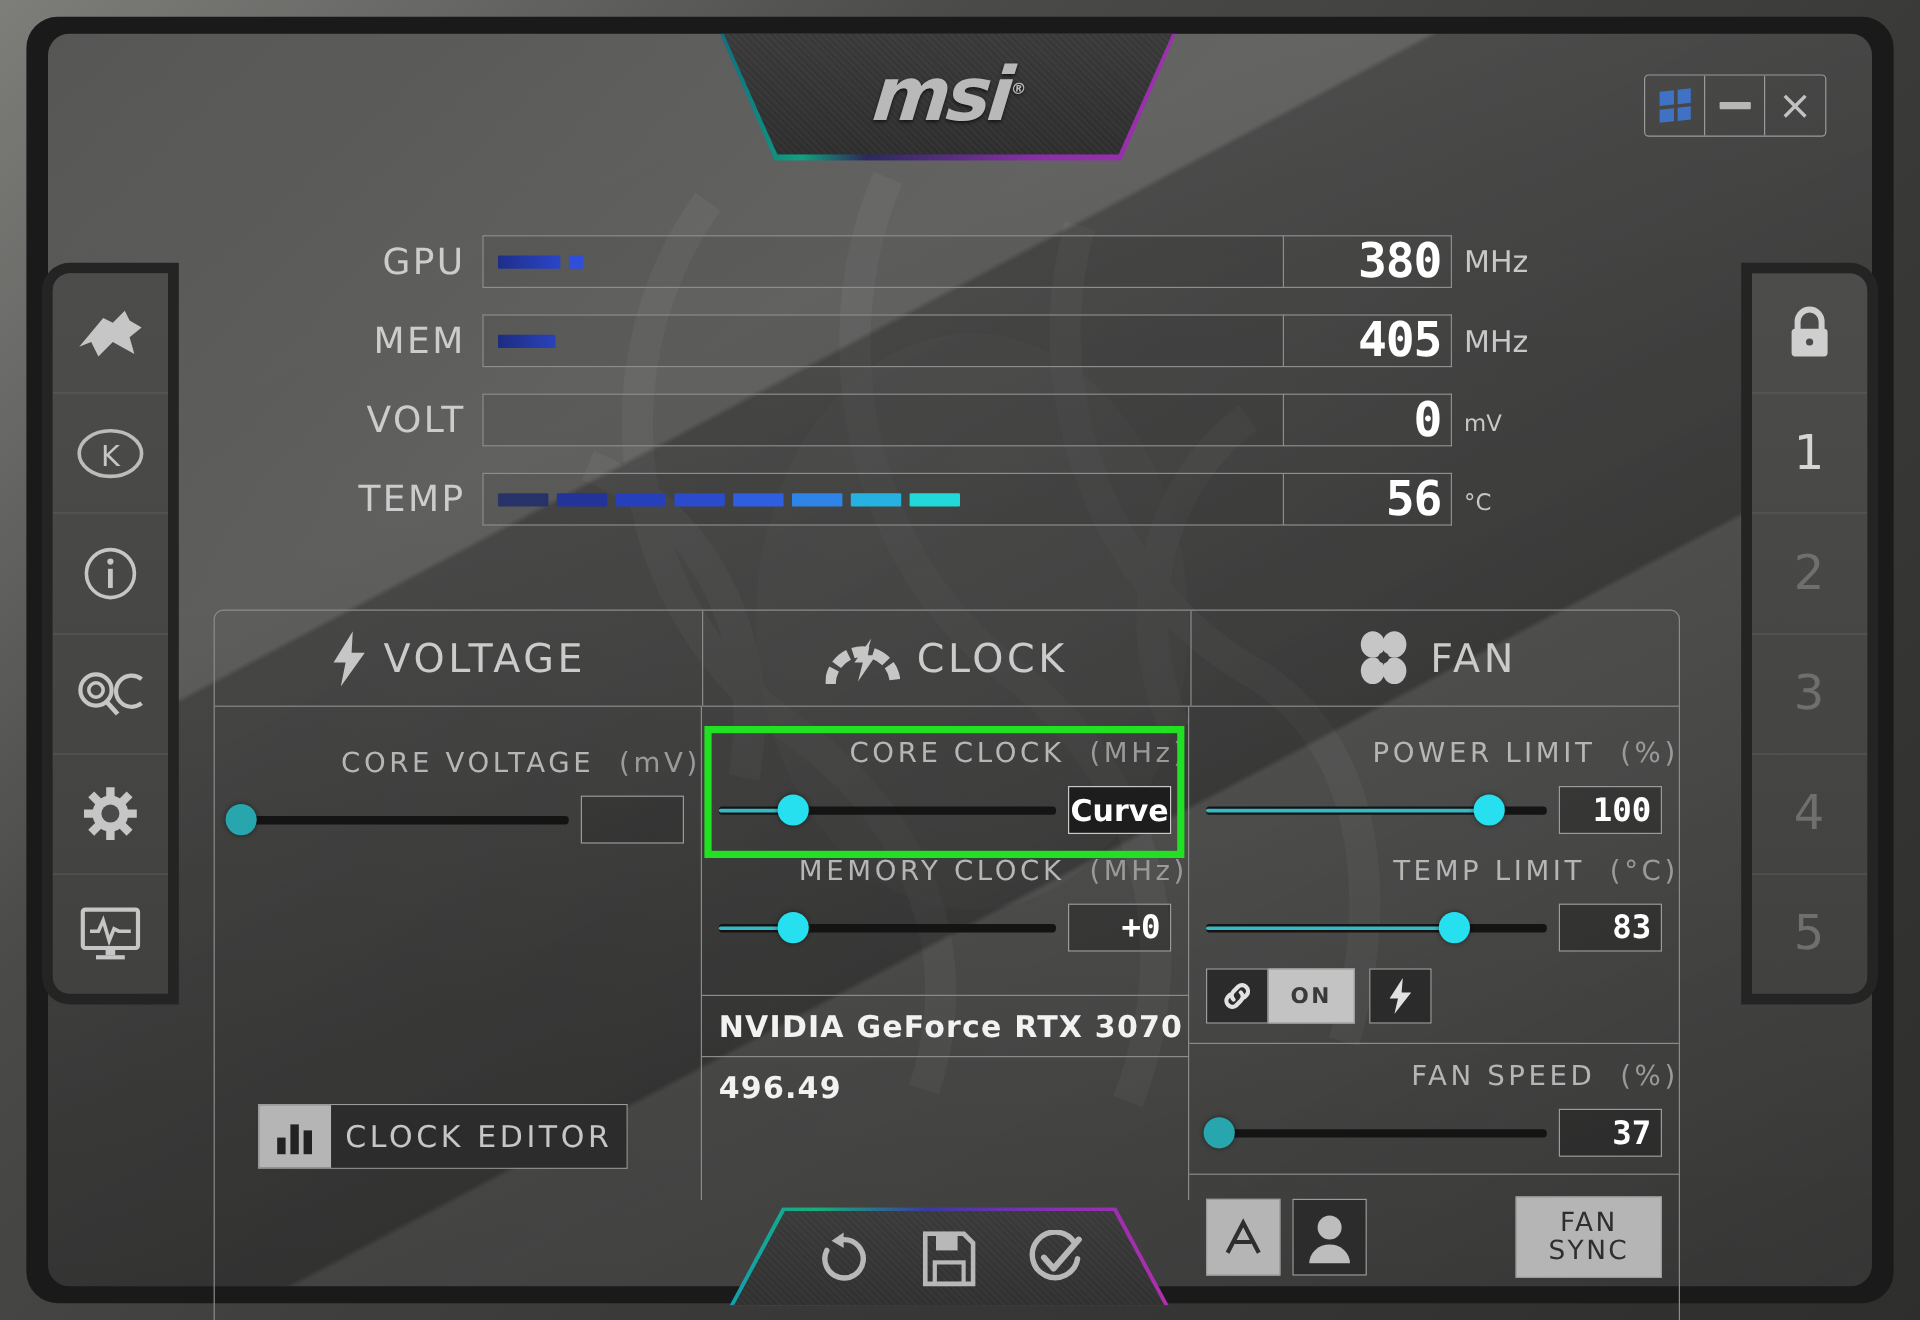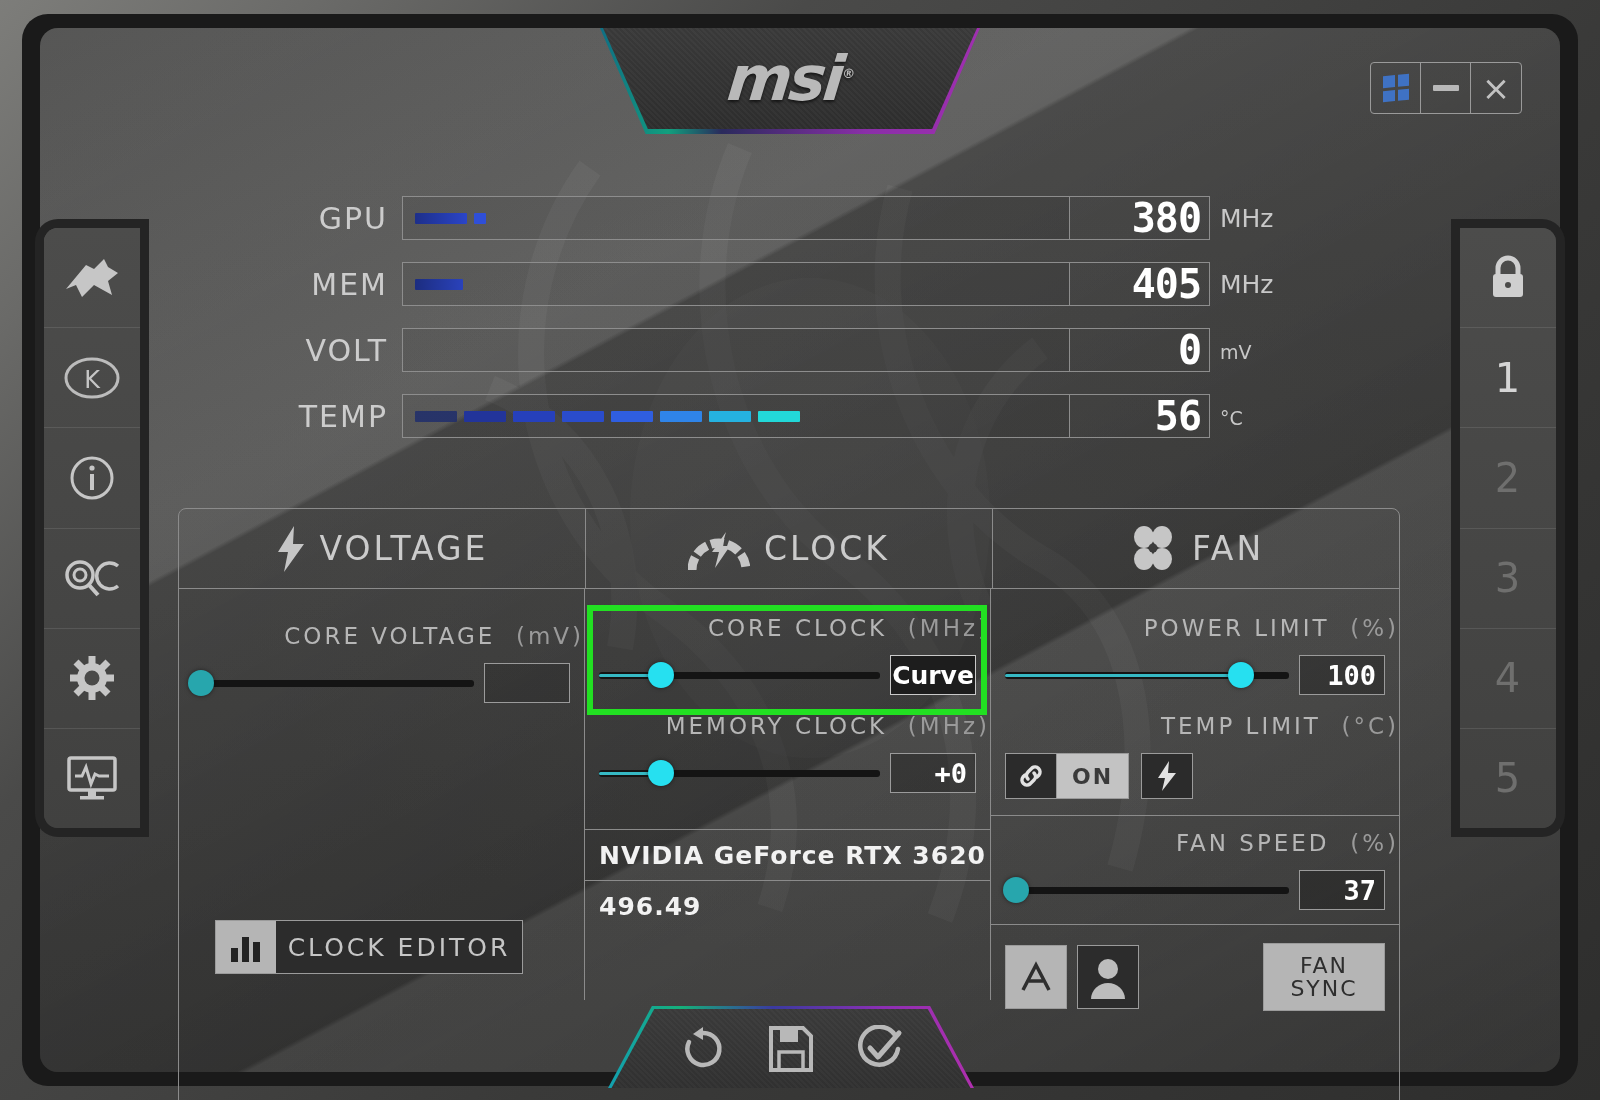--- a/index.html
+++ b/index.html
@@ -180,21 +180,21 @@
 
   
   .linkrow { display: flex; gap: 0; padding-left: 14px; margin-top: 14px; align-items: center; }
   .lbtn {
     height: 46px; border: 1px solid #9b9b9b; display: flex; align-items: center; justify-content: center;
     background: #2b2b2b; color: #d5d5d5;
   }
   .lbtn.w1 { width: 52px; }
   .lbtn.on {
     width: 72px; background: #c3c3c3; color: #3a3a3a;
-    font-family: "DejaVu Sans", sans-serif; font-weight: 700; font-size: 22px; letter-spacing: 2px;
+    font-family: "DejaVu Sans", sans-serif; font-weight: 700; font-size: 18px; letter-spacing: 2px;
     border-left: none;
   }
   .lbtn.bolt { width: 52px; margin-left: 12px; }
 
   .divider-h { border-top: 1px solid #8b8b8b; }
 
   .gpuinfo {
     height: 50px; display: flex; align-items: center; padding-left: 14px;
     font-family: "DejaVu Sans", sans-serif; font-weight: 700; font-size: 25px; color: #f2f2f2;
     letter-spacing: 1px;
@@ -494,21 +494,21 @@
           <div class="slider-row">
             <div class="track">
               <span class="bg"></span>
               <span class="fill" style="width:22%"></span>
               <span class="knob" style="left:22%"></span>
             </div>
             <div class="valbox">+0</div>
           </div>
         </div>
         <div style="margin-top:36px" class="divider-h"></div>
-        <div class="gpuinfo">NVIDIA GeForce RTX 3620</div>
+        <div class="gpuinfo">NVIDIA GeForce RTX 3070</div>
         <div class="divider-h"></div>
         <div class="gpuinfo">496.49</div>
       </div>
 
       <div class="col right">
         <div style="padding-top:26px">
           <div class="ctl-title">
             <span>POWER LIMIT</span>&nbsp;&nbsp;<span class="unit">(%)</span>
           </div>
           <div class="slider-row">
@@ -516,20 +516,28 @@
               <span class="bg"></span>
               <span class="fill" style="width:83%"></span>
               <span class="knob" style="left:83%"></span>
             </div>
             <div class="valbox">100</div>
           </div>
         </div>
         <div style="padding-top:18px">
           <div class="ctl-title">
             <span>TEMP LIMIT</span>&nbsp;&nbsp;<span class="unit">(°C)</span>
+          </div>
+          <div class="slider-row">
+            <div class="track">
+              <span class="bg"></span>
+              <span class="fill" style="width:73%"></span>
+              <span class="knob" style="left:73%"></span>
+            </div>
+            <div class="valbox">83</div>
           </div>
         </div>
 
         <div class="linkrow">
           <div class="lbtn w1">
             <svg width="30" height="30" viewBox="0 0 30 30">
               <g fill="none" stroke="#e2e2e2" stroke-width="3.5" stroke-linecap="round">
                 <path d="M12 18 a5 5 0 0 1 0-7 l4-4 a5 5 0 0 1 7 7 l-2 2"></path>
                 <path d="M18 12 a5 5 0 0 1 0 7 l-4 4 a5 5 0 0 1-7-7 l2-2"></path>
               </g>

